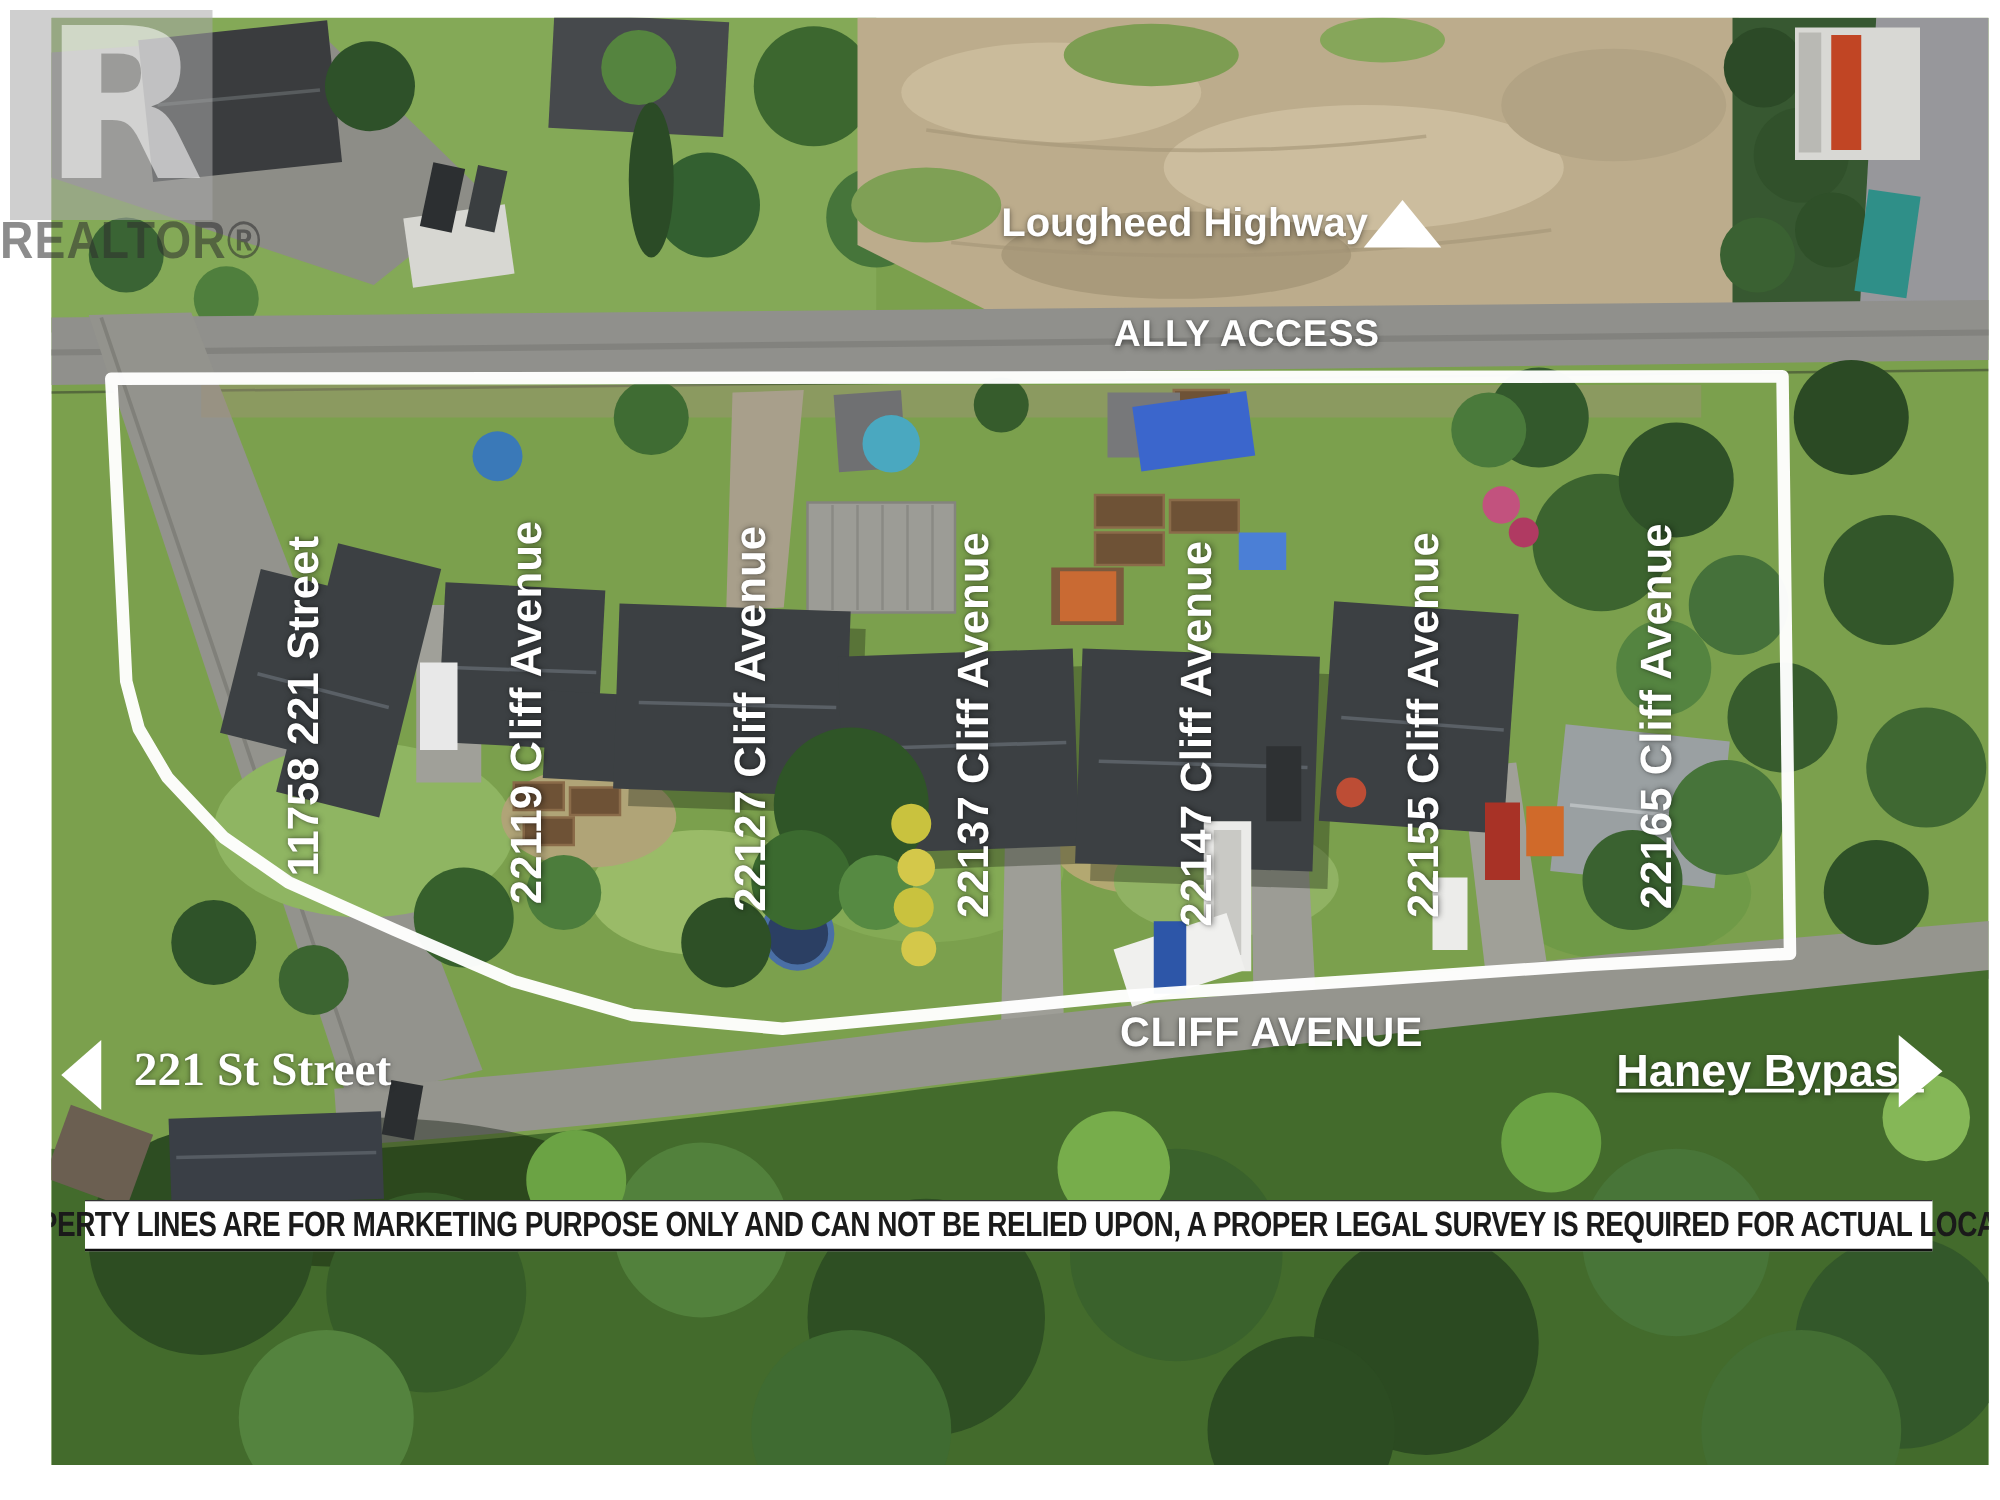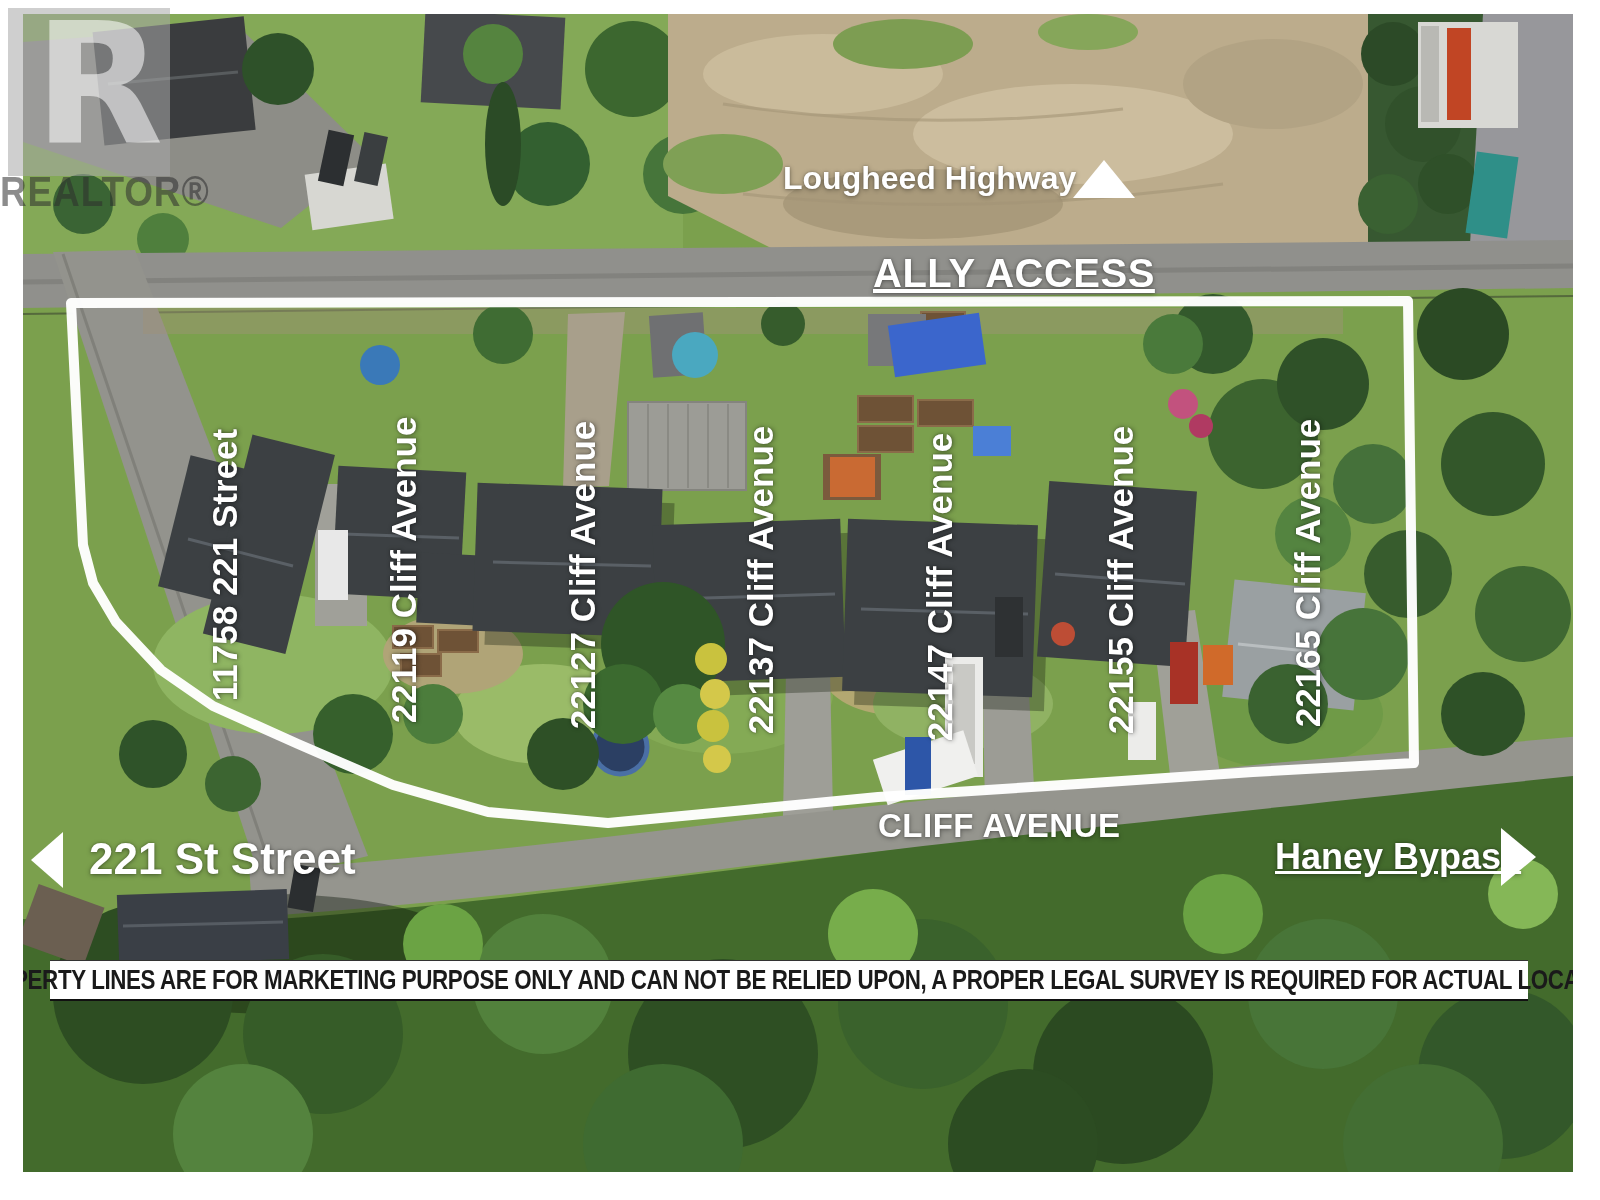--- a/index.html
+++ b/index.html
@@ -1,30 +1,30 @@
 <!DOCTYPE html>
 <html><head>
 <meta charset="utf-8">
 <style>
   html,body{margin:0;padding:0;}
   body{
     width:1600px;height:1200px;position:relative;overflow:hidden;
     background:#ffffff;font-family:"Liberation Sans",sans-serif;
   }
-  .stage{position:absolute;left:23px;top:14px;width:1550px;height:1158px;overflow:hidden;}
+  .stage{position:absolute;left:41px;top:14px;width:1550px;height:1158px;overflow:hidden;}
   .scene{position:absolute;left:0;top:0;}
   
   .maplabel{
     position:absolute;color:#ffffff;font-weight:700;white-space:nowrap;
     text-shadow:0 1px 5px rgba(0,0,0,.4),0 0 2px rgba(0,0,0,.25);
   }
   .lbl-highway{left:760px;top:146px;font-size:32px;}
-  .lbl-ally{left:850px;top:237px;font-size:40px;letter-spacing:.5px;text-decoration:underline;}
+  .lbl-ally{left:850px;top:237px;font-size:30px;letter-spacing:.5px;}
   .lbl-cliff{left:855px;top:793px;font-size:33px;letter-spacing:.5px;}
-  .lbl-221{left:66px;top:820px;font-size:44px;}
+  .lbl-221{left:66px;top:820px;font-size:38px;font-family:Liberation Serif, serif;}
   .lbl-haney{left:1252px;top:822px;font-size:36px;text-decoration:underline;}
   .addr{
     position:absolute;transform:translate(-50%,-50%) rotate(-90deg);
     font-size:35px;font-weight:700;color:#fff;white-space:nowrap;
     text-shadow:0 1px 5px rgba(0,0,0,.45),0 0 2px rgba(0,0,0,.3);
   }
   .addr0{left:202px;top:551px;}
   .addr1{left:381px;top:556px;}
   .addr2{left:560px;top:561px;}
   .addr3{left:738px;top:566px;}

